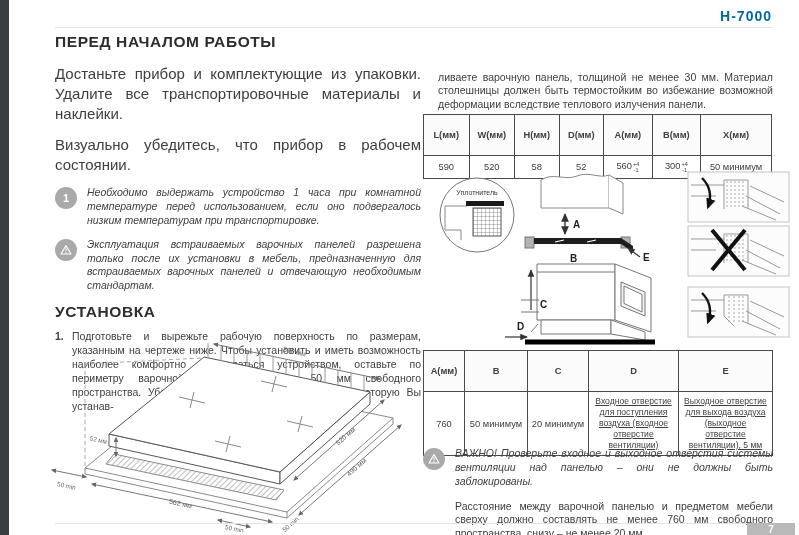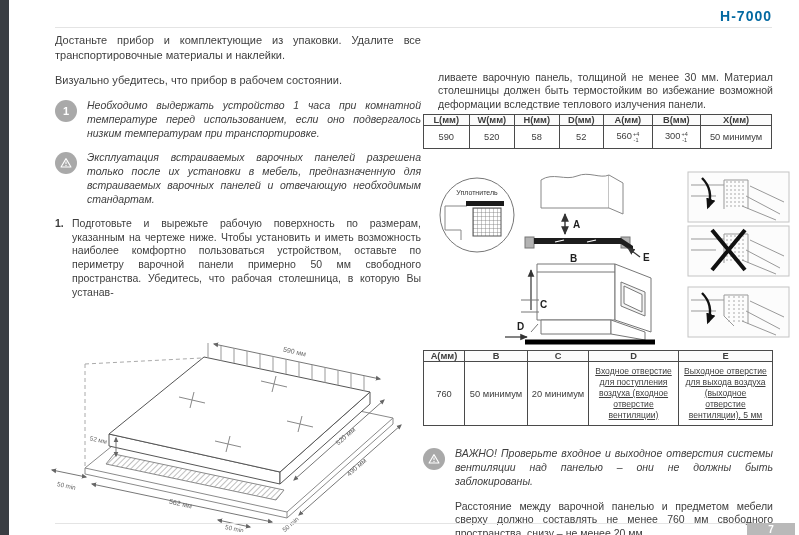--- a/index.html
+++ b/index.html
@@ -10,34 +10,34 @@
   }
   .edge-bar{position:absolute;left:0;top:0;width:9px;height:535px;background:#3a3e43;}
   .model{position:absolute;top:8px;right:27px;font-size:14px;font-weight:bold;letter-spacing:1px;color:#0369a1;}
   .topline{position:absolute;top:27px;left:55px;width:717px;height:1px;background:#e4e4e4;}
   .bottomline{position:absolute;top:523px;left:55px;width:718px;height:1px;background:#e4e4e4;}
   .pagenum{position:absolute;left:747px;top:523px;width:48px;height:12px;background:#b9b9b9;
     color:#fff;font-size:10px;font-weight:bold;display:flex;align-items:flex-end;justify-content:center;}
   .col-left{position:absolute;left:55px;top:33px;width:366px;}
   h1.sec{font-size:15.5px;font-weight:bold;color:#2d2d2d;letter-spacing:.6px;margin:0 0 13px;}
   h1.sec2{margin:4px 0 9px;}
-  p.body{font-size:11px;line-height:1.33;text-align:justify;margin:0 0 11px;}
+  p.body{font-size:15px;line-height:1.33;text-align:justify;margin:0 0 11px;}
   .note{display:flex;gap:10px;margin:0 0 10px;align-items:flex-start;}
   .nicon{flex:0 0 22px;width:22px;height:22px;border-radius:50%;background:#a9a9a9;
     display:flex;align-items:center;justify-content:center;color:#fff;font-size:11px;font-weight:bold;margin-top:1px;}
   .ntext{font-size:10.5px;font-style:italic;line-height:1.33;text-align:justify;flex:1;}
   .olitem{display:flex;margin:0 0 4px;}
   .olnum{width:17px;font-weight:bold;font-size:10.5px;line-height:1.33;}
   .oltext{flex:1;font-size:10.5px;line-height:1.33;text-align:justify;}
   .r-para1{position:absolute;left:438px;top:60px;width:335px;font-size:10.5px;line-height:1.33;text-align:justify;}
   .tbl1{position:absolute;left:423px;top:114px;width:349px;}
   .tbl2{position:absolute;left:423px;top:350px;width:349px;}
   table{border-collapse:collapse;width:100%;table-layout:fixed;border:1.5px solid #4a4a4a;}
   th,td{border:1px solid #4a4a4a;text-align:center;vertical-align:middle;font-size:9.3px;color:#3e3e3e;}
-  th{font-weight:bold;padding:0 1px;background:#fbfbfb;}
+  th{font-weight:bold;padding:15px 1px;background:#fbfbfb;}
   td{padding:5px 1px;text-align:center;}
   .tbl2 td.longtxt{font-size:8.6px;text-align:center;padding:4px 5px;line-height:1.28;text-decoration:underline;}
   .tol{display:inline-flex;flex-direction:column;font-size:5.5px;line-height:1;vertical-align:3px;margin-left:1px;}
   .tol span{font-style:normal;}
   .r-note{position:absolute;left:423px;top:447px;width:350px;}
   .r-note .ntext{font-size:10.5px;}
   .r-para2{position:absolute;left:455px;top:489px;width:318px;font-size:10.5px;line-height:1.33;text-align:justify;}
   .diag1{position:absolute;left:42px;top:342px;width:378px;height:190px;}
   .diag2{position:absolute;left:437px;top:168px;width:250px;height:180px;}
   .boxes{position:absolute;left:687px;top:171px;width:104px;height:168px;}
@@ -48,20 +48,21 @@
   .sealtxt{font-size:7px;fill:#333;}
 </style>
 </head>
 <body>
 
 <div class="edge-bar"></div>
 <div class="model">H-7000</div>
 <div class="topline"></div>
 
 <div class="col-left">
+  <h1 class="sec">ПЕРЕД НАЧАЛОМ РАБОТЫ</h1>
   <p class="body">Достаньте прибор и комплектующие из упаковки. Удалите все транспортировочные материалы и наклейки.</p>
 
 
   <p class="body">Визуально убедитесь, что прибор в рабочем состоянии.</p>
 
   <div class="note">
     <span class="nicon">1</span>
     <span class="ntext">Необходимо выдержать устройство 1 часа при комнатной температуре перед использованием, если оно подвергалось низким температурам при транспортировке.</span>
   </div>
 
@@ -69,20 +70,21 @@
     <span class="nicon">
       <svg viewBox="0 0 24 24" width="14" height="14">
         <path d="M12 4.5 L20.5 19 H3.5 Z" fill="none" stroke="#fff" stroke-width="1.8" stroke-linejoin="round"></path>
         <line x1="12" y1="9.5" x2="12" y2="13.5" stroke="#fff" stroke-width="1.8"></line>
         <circle cx="12" cy="16.3" r="1.1" fill="#fff"></circle>
       </svg>
     </span>
     <span class="ntext">Эксплуатация встраиваемых варочных панелей разрешена только после их установки в мебель, предназначенную для встраиваемых варочных панелей и отвечающую необходимым стандартам.</span>
   </div>
 
+  <h1 class="sec sec2">УСТАНОВКА</h1>
 
   <div class="olitem">
     <span class="olnum">1.</span>
     <span class="oltext">Подготовьте и вырежьте рабочую поверхность по размерам, указанным на чертеже ниже. Чтобы установить и иметь возможность наиболее комфортно пользоваться устройством, оставьте по периметру варочной панели примерно 50 мм свободного пространства. Убедитесь, что рабочая столешница, в которую Вы устанав-</span>
   </div>
 </div>
 
 <p class="r-para1">ливаете варочную панель, толщиной не менее 30 мм. Материал столешницы должен быть термостойким во избежание возможной деформации вследствие теплового излучения панели.</p>
 
 <div class="tbl1">

